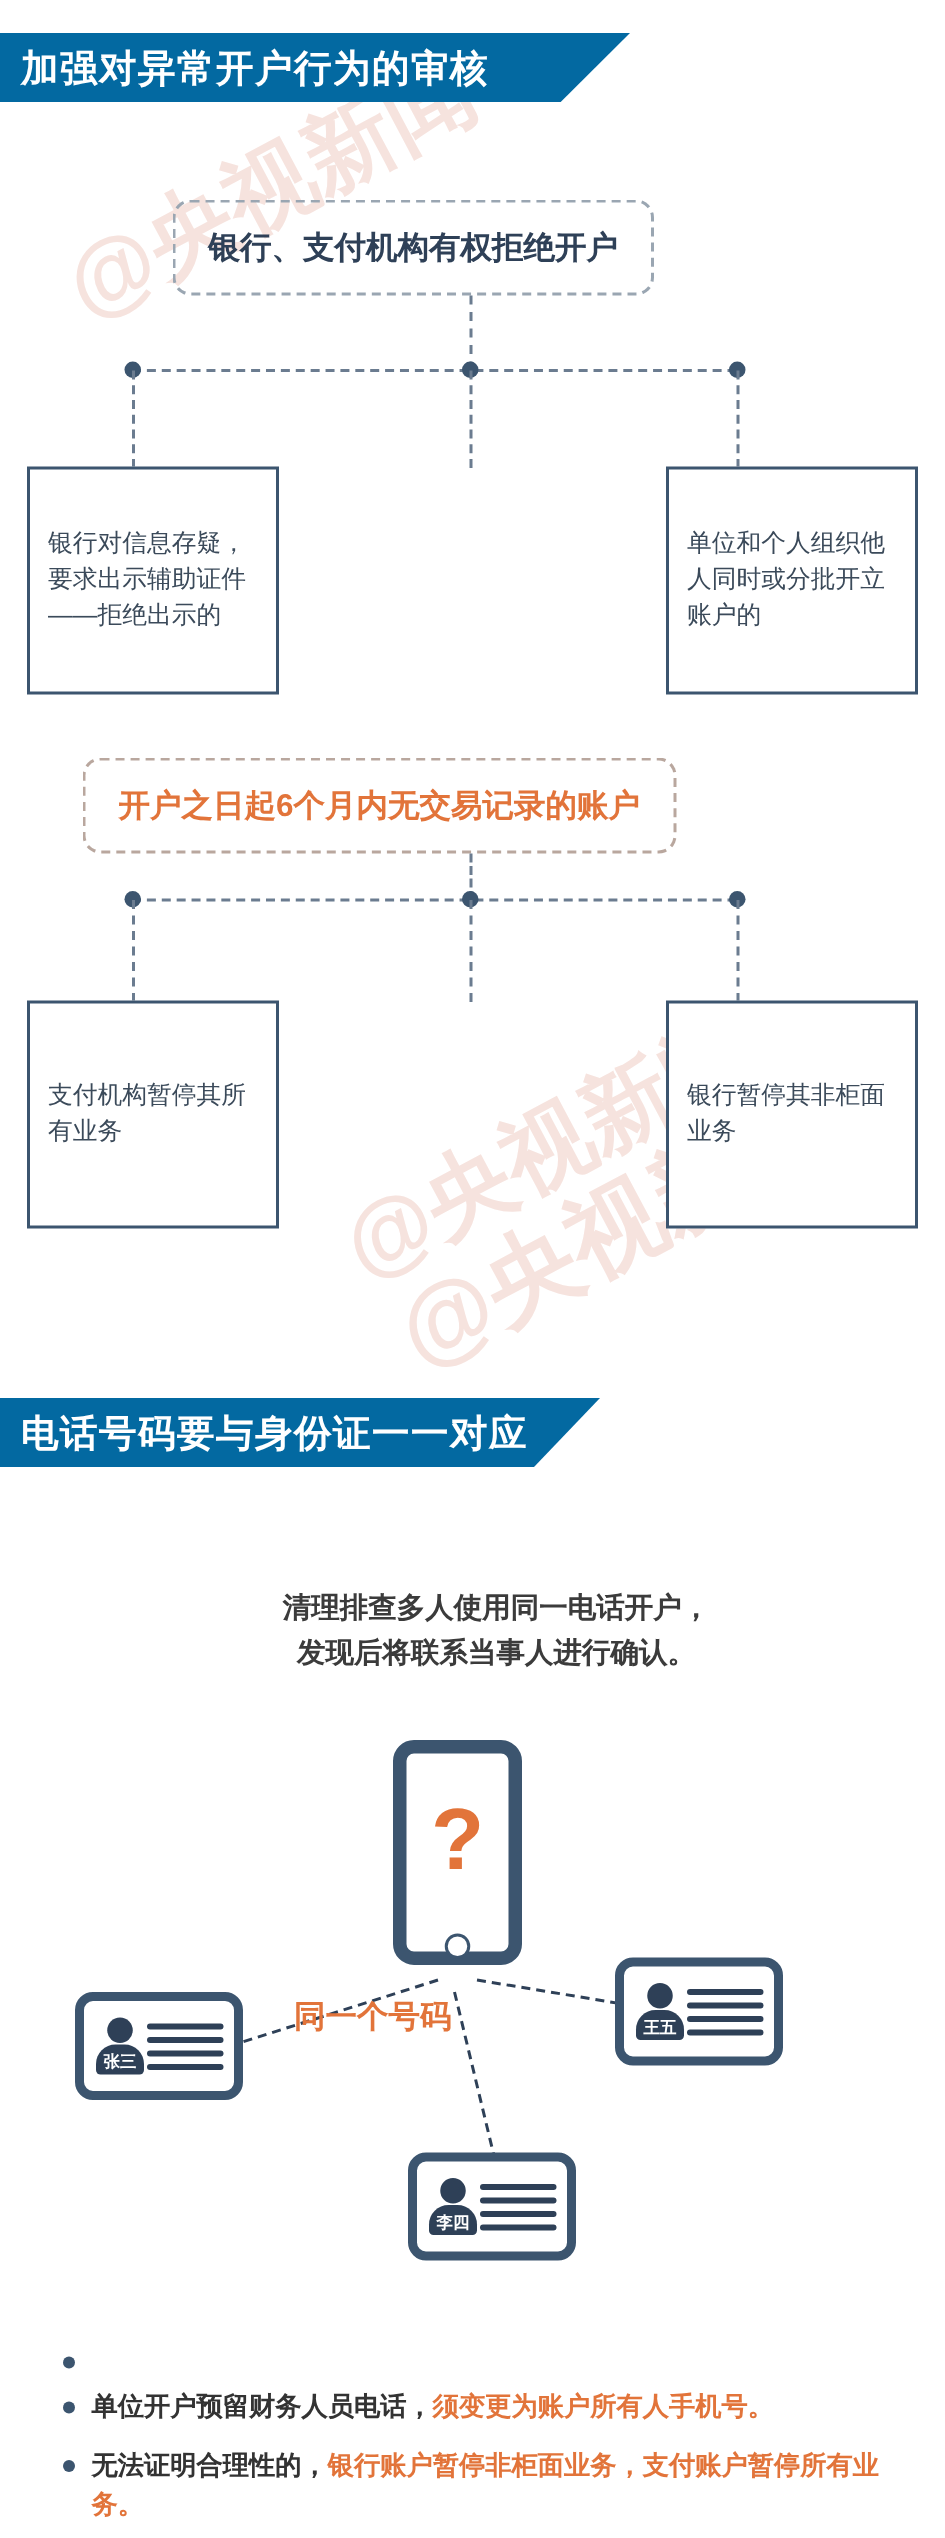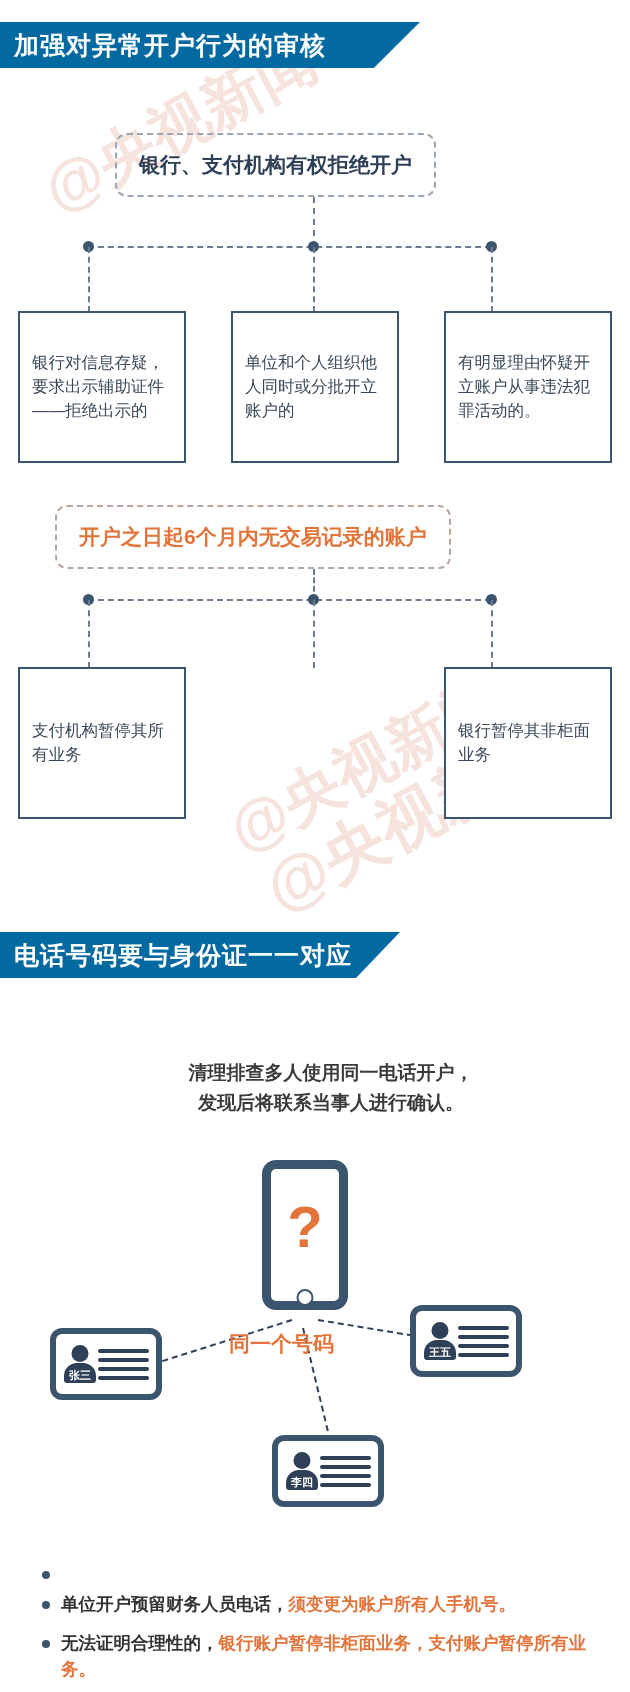--- a/index.html
+++ b/index.html
@@ -175,21 +175,20 @@
     line-height: 1;
   }
   .idcard .lines { flex: 1; display: flex; flex-direction: column; gap: 5px; }
   .idcard .lines i { display: block; height: 4px; background: #2e4057; border-radius: 2px; }
 
   .tie-label {
     color: #e2743a;
     font-size: 21px;
     font-weight: bold;
     white-space: nowrap;
-    margin-left: 33px;
   }
 
   
   .para {
     text-align: center;
     font-size: 19px;
     font-weight: bold;
     color: #3b3b3b;
     line-height: 1.6;
     margin-left: 16px;
@@ -244,23 +243,20 @@
     <div class="vline" style="left:491px; top:247px; height:65px;"></div>
   </div>
 
   <div class="leaf-row" style="position:absolute; left:0; top:311px; width:630px;">
     <div class="leaf">
       <span>银行对信息存疑，要求出示辅助证件——拒绝出示的</span>
     </div>
     <div class="leaf">
       <span>单位和个人组织他人同时或分批开立账户的</span>
     </div>
-    <div class="leaf">
-      <span>有明显理由怀疑开立账户从事违法犯罪活动的。</span>
-    </div>
   </div>
 
   <div style="position:absolute; left:55px; top:505px;" class="node-dashed orange">
     <span>开户之日起6个月内无交易记录的账户</span>
   </div>
 
   <div class="conn">
     <div class="vline" style="left:313px; top:569px; height:31px;"></div>
     <div class="hline" style="left:88px; top:599px; width:403px;"></div>
     <div class="dot" style="left:83px; top:594px;"></div>

